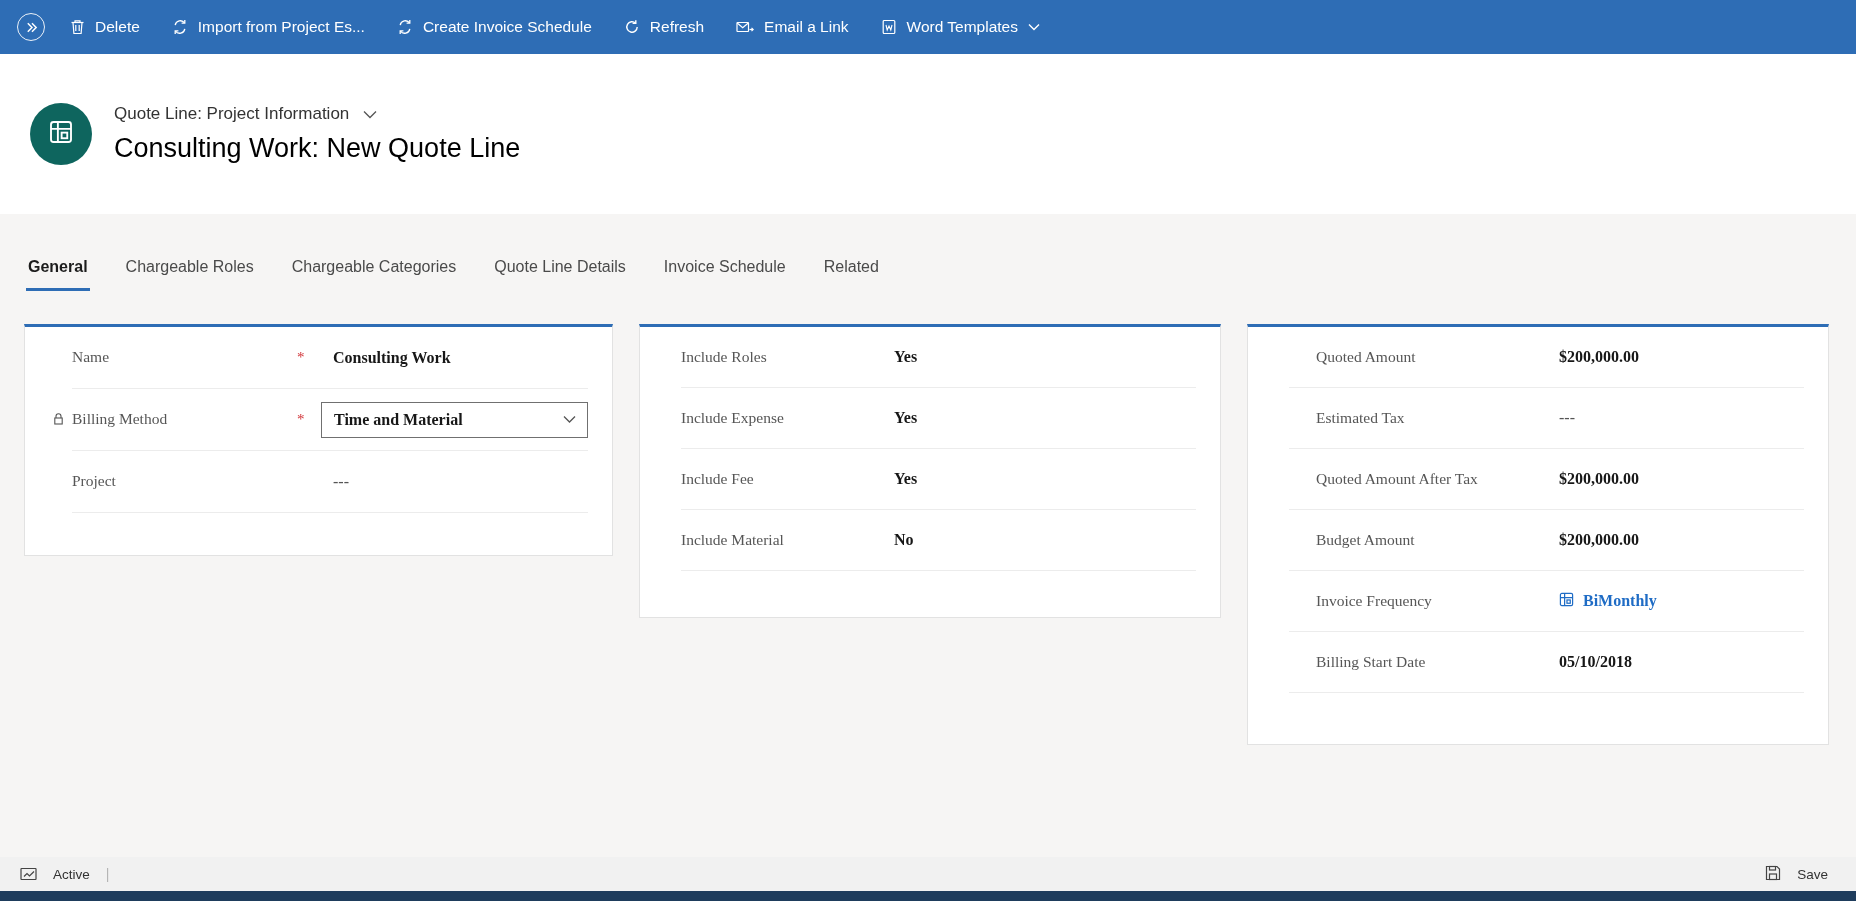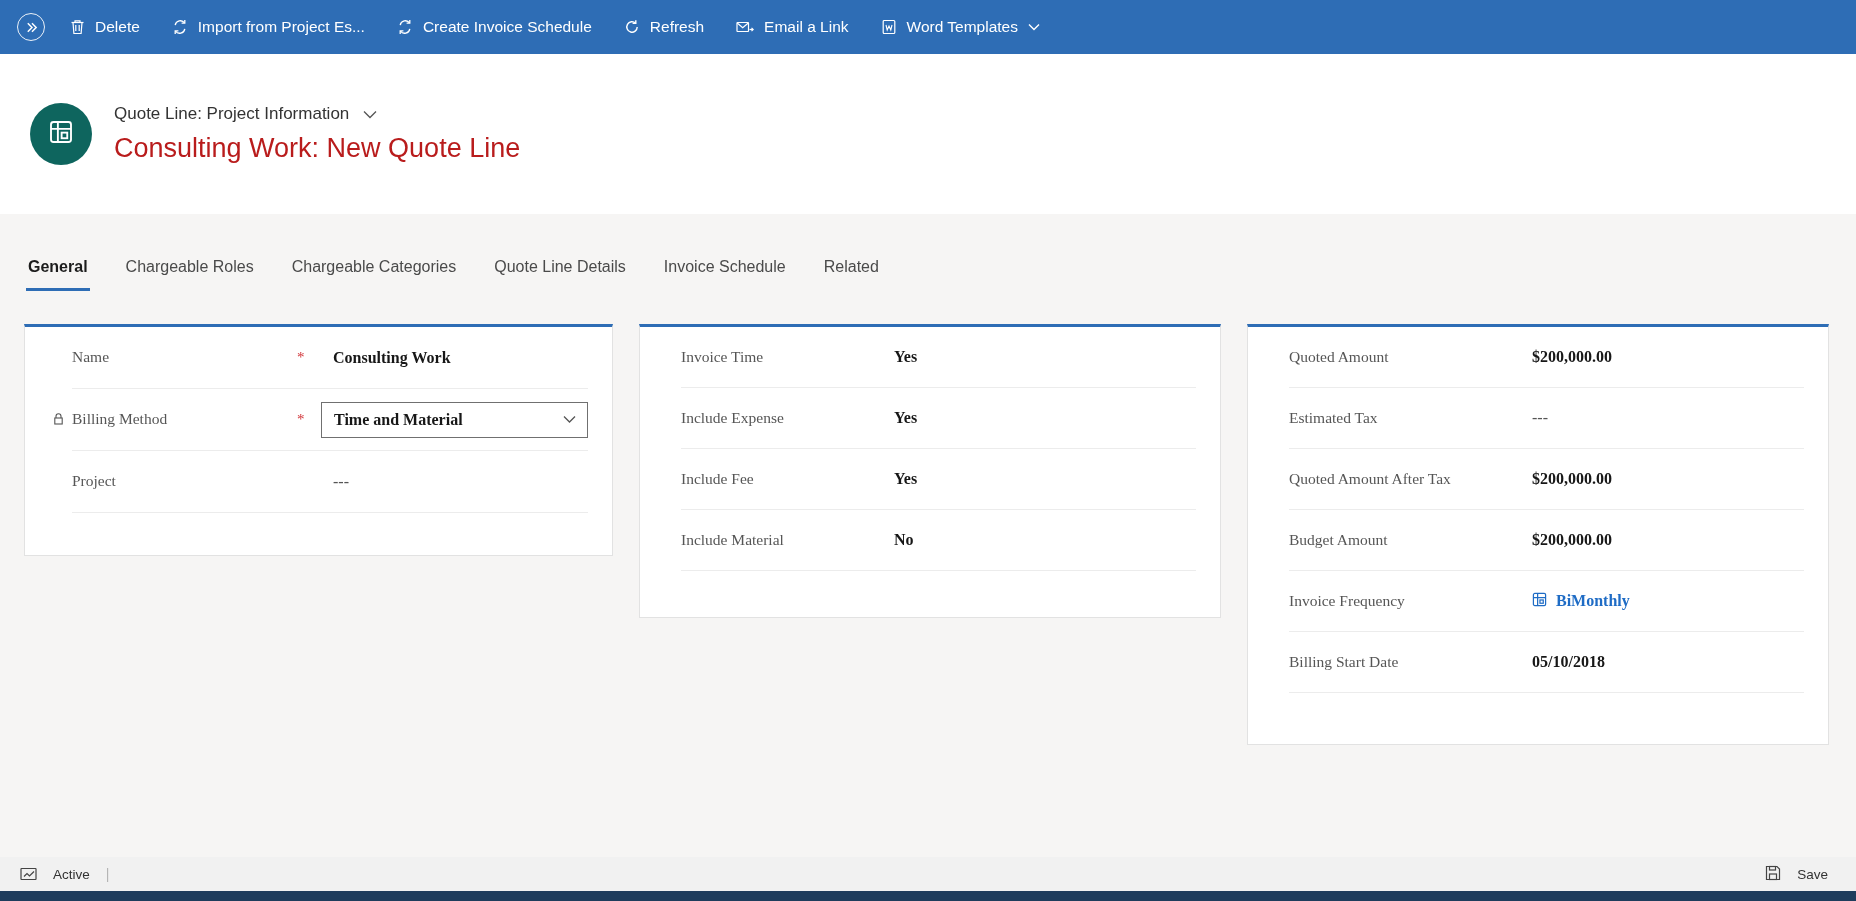--- a/index.html
+++ b/index.html
@@ -21,40 +21,40 @@
   .cmd-item{background:none;border:none;color:#fff;height:100%;display:flex;align-items:center;gap:10px;padding:0 16px;font-family:inherit;font-size:15.5px;cursor:pointer;white-space:nowrap;}
   .cmd-icon{display:flex;align-items:center;}
 
   
   .header{flex:0 0 160px;background:#fff;display:flex;align-items:center;padding-left:30px;}
   .avatar{width:62px;height:62px;border-radius:50%;background:var(--teal);display:flex;align-items:center;justify-content:center;flex:0 0 auto;}
   .header-text{margin-left:22px;}
   .breadcrumb-row{display:flex;align-items:center;gap:12px;margin-bottom:9px;}
   .breadcrumb{font-size:17px;color:#333;}
   .bc-chev{background:none;border:none;color:#555;display:flex;align-items:center;cursor:pointer;padding:2px;}
-  .page-title{font-size:27px;font-weight:400;color:#b91c1c;}
+  .page-title{font-size:27px;font-weight:400;color:#000000;}
 
   
   .content{flex:1 1 auto;background:#f6f5f4;overflow:hidden;}
   .tabs{display:flex;gap:34px;padding:44px 0 0 26px;align-items:flex-end;}
   .tab{background:none;border:none;font-family:inherit;font-size:16px;color:#4a4a4a;padding:0 2px 12px;cursor:pointer;border-bottom:3px solid transparent;white-space:nowrap;}
   .tab.active{color:#1c1c1c;font-weight:700;border-bottom-color:var(--blue);}
 
   .cards{display:flex;align-items:flex-start;margin:33px 26px 0 24px;gap:26px;}
   .card{background:#fff;border:1px solid #e2e2e2;border-top:3px solid var(--blue);}
   .card-1{width:589px;height:232px;padding:0 24px 0 47px;}
   .card-2{width:582px;height:294px;padding:0 24px 0 41px;}
   .card-3{width:582px;height:421px;padding:0 24px 0 41px;}
 
   .field-row{display:flex;align-items:center;min-height:62px;border-bottom:1px solid #ececec;font-family:Liberation Serif, serif;}
   .card-2 .field-row,.card-3 .field-row{min-height:61px;}
   .f-label{color:#565656;font-size:15.5px;flex:0 0 auto;line-height:1.35;}
   .card-1 .f-label{width:225px;}
   .card-2 .f-label{width:213px;}
-  .card-3 .f-label{width:243px;padding-right:78px;}
+  .card-3 .f-label{width:243px;padding-right:78px;margin-left:27px;}
   .f-req{width:36px;color:var(--red);font-size:15px;flex:0 0 auto;}
   .f-value{font-size:16px;font-weight:700;color:#171717;}
   .f-value.dim{font-weight:400;color:#555;}
   .with-lock{position:relative;}
   .lock{position:absolute;left:-19px;top:50%;transform:translateY(-50%);display:flex;}
 
   .select{margin-left:-12px;width:381px;height:36px;border:1px solid #707070;background:#fff;display:flex;align-items:center;justify-content:space-between;padding:0 11px 0 12px;cursor:pointer;}
   .sel-text{font-size:16px;font-weight:700;color:#171717;}
   .sel-chev{display:flex;color:#555;}
 
@@ -230,21 +230,21 @@
           <span class="f-label">Project</span>
           <span class="f-req"></span>
           <span class="f-value dim">---</span>
         </div>
 
       </div>
 
       <div class="card card-2">
 
         <div class="field-row">
-          <span class="f-label">Invoice Time</span>
+          <span class="f-label">Include Roles</span>
           <span class="f-value">Yes</span>
         </div>
 
         <div class="field-row">
           <span class="f-label">Include Expense</span>
           <span class="f-value">Yes</span>
         </div>
 
         <div class="field-row">
           <span class="f-label">Include Fee</span>

